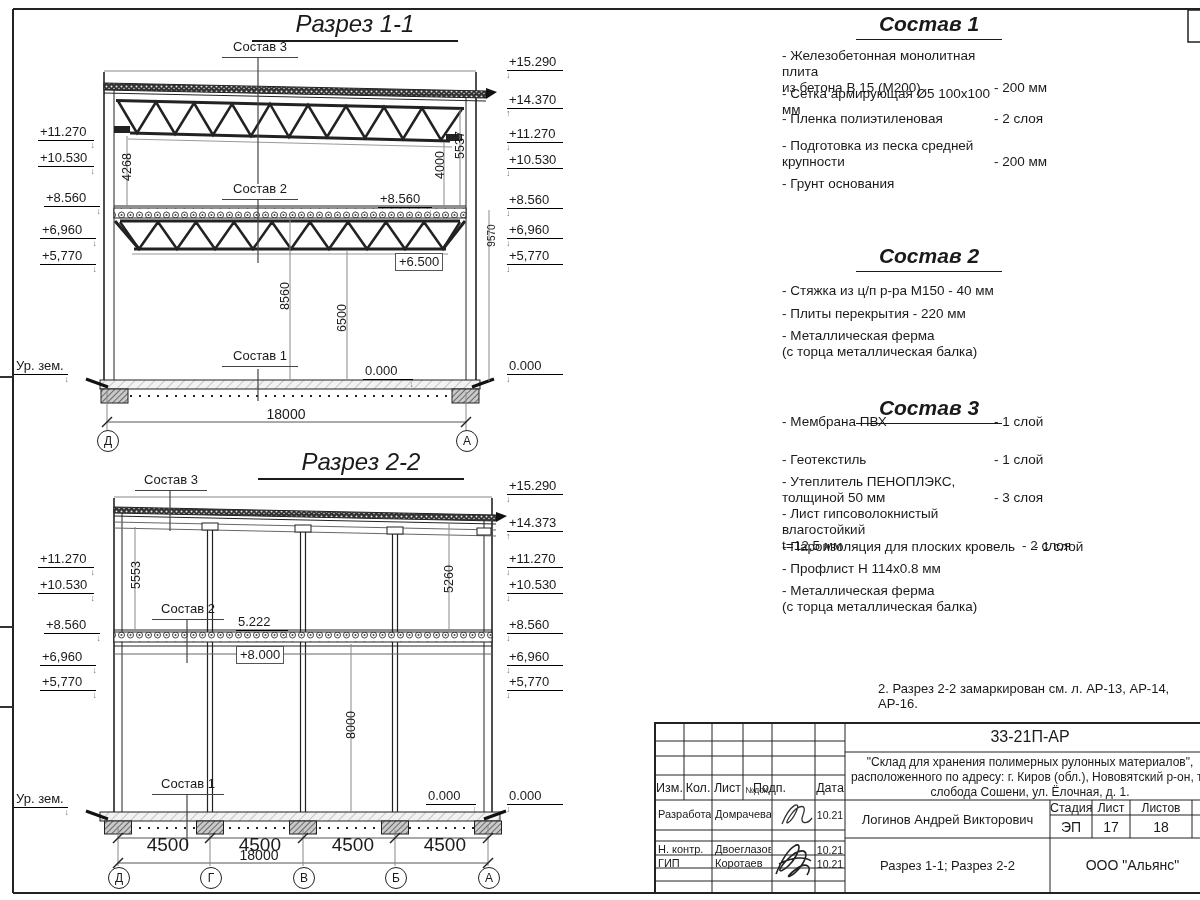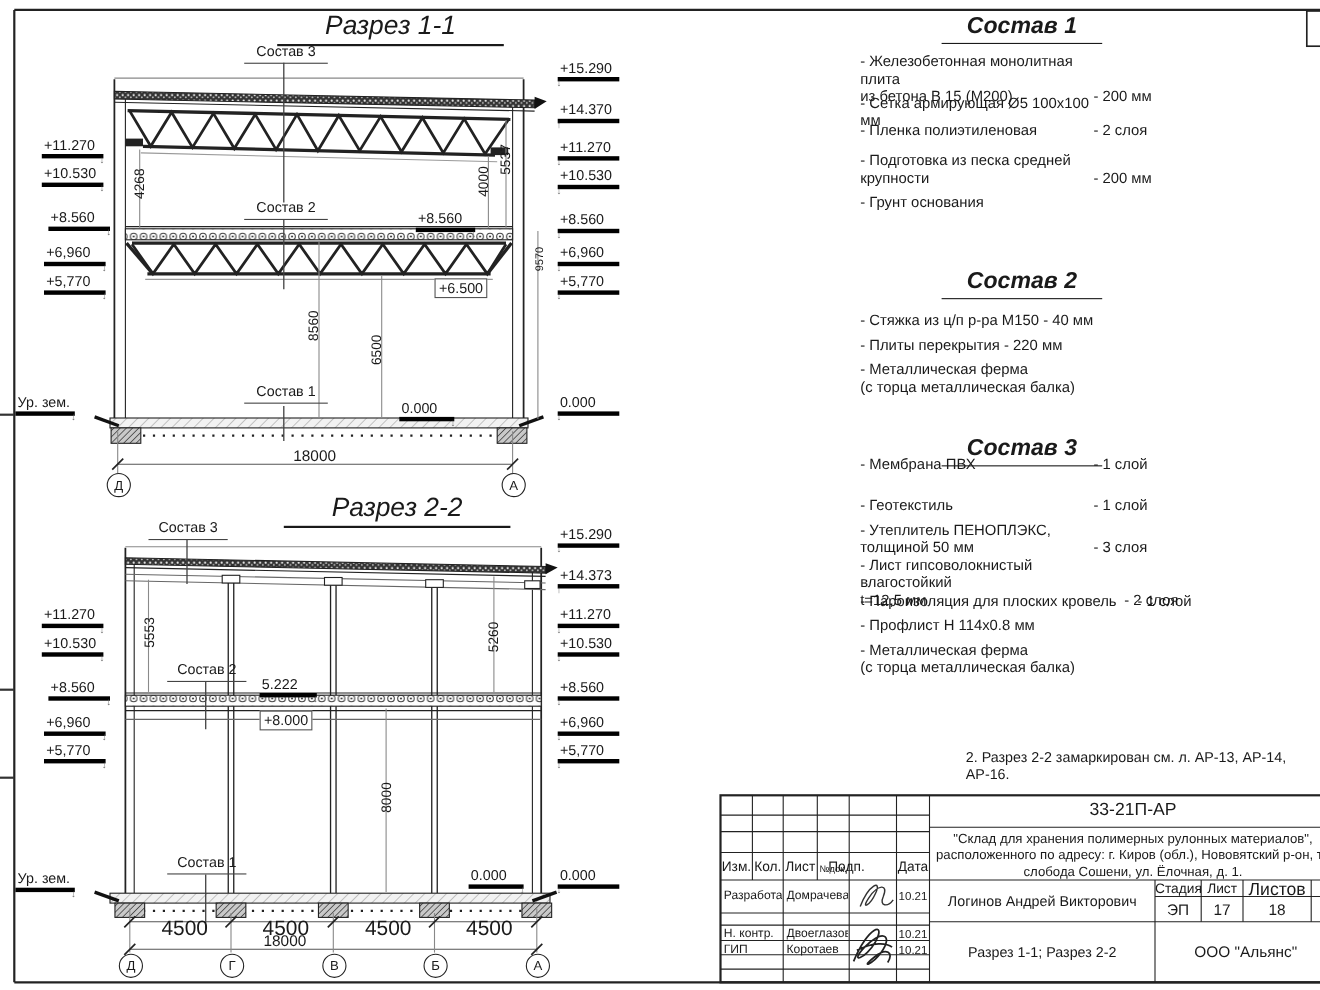--- a/index.html
+++ b/index.html
@@ -7,21 +7,21 @@
     width:1200px;height:900px;overflow:hidden;position:relative;background:#ffffff;
     font-family:"Liberation Sans",sans-serif;color:#1a1a1a;
   }
   .t{position:absolute;white-space:nowrap;}
   .pre{white-space:pre-line;}
   .sec-title{font-style:italic;font-weight:normal;font-size:24px;border-bottom:2px solid #1a1a1a;padding:0 8px 2px;text-align:center;}
   .comp-title{font-style:italic;font-weight:600;font-size:21px;border-bottom:1.5px solid #1a1a1a;padding:0 6px 3px;text-align:center;}
   .comp-item{position:absolute;display:flex;align-items:flex-end;width:402px;font-size:13.5px;line-height:16px;}
   .ci-name{width:212px;}
   .ci-val{width:120px;}
-  .elev{position:absolute;font-size:13px;line-height:15px;border-bottom:4px solid #000000;padding:0 2px 1px;min-width:52px;white-space:nowrap;}
+  .elev{position:absolute;font-size:13px;line-height:15px;border-bottom:1px solid #000000;padding:0 2px 1px;min-width:52px;white-space:nowrap;}
   .tick{position:absolute;bottom:-10px;font-size:9px;color:#707070;line-height:1;}
   .tick.r{right:-1px;}
   .tick.l{left:-1px;}
   .lead{position:absolute;font-size:13px;line-height:14px;border-bottom:1.2px solid #444;padding:0 2px 3px;text-align:center;white-space:nowrap;}
   .dimv{position:absolute;width:40px;text-align:center;font-size:12.5px;transform:rotate(-90deg);white-space:nowrap;}
   .dimh{position:absolute;text-align:center;font-size:14px;white-space:nowrap;}
   .dims{position:absolute;text-align:right;font-size:19px;white-space:nowrap;margin-top:10px;}
   .bubble{position:absolute;width:20px;height:20px;border:1.3px solid #222;border-radius:50%;text-align:center;line-height:20px;font-size:12px;background:#fff;}
   .boxed{position:absolute;font-size:13px;line-height:15px;border:1px solid #555;padding:0 3px 1px;white-space:nowrap;background:#fff;}
   .tb{position:absolute;white-space:nowrap;overflow:hidden;}
@@ -393,18 +393,18 @@
 <div class="tb" style="left:658px;top:843px;width:53px;font-size:11px;">Н. контр.</div>
 <div class="tb" style="left:715px;top:843px;width:56px;font-size:11px;">Двоеглазов</div>
 <div class="tb ctr" style="left:816px;top:844px;width:28px;font-size:10.5px;">10.21</div>
 <div class="tb" style="left:658px;top:857px;width:33px;font-size:11px;">ГИП</div>
 <div class="tb" style="left:715px;top:857px;width:56px;font-size:11px;">Коротаев</div>
 <div class="tb ctr" style="left:816px;top:858px;width:28px;font-size:10.5px;">10.21</div>
 
 <div class="tb ctr" style="left:845px;top:812px;width:205px;font-size:13px;">Логинов Андрей Викторович</div>
 <div class="tb ctr" style="left:1050px;top:801px;width:42px;font-size:12.5px;">Стадия</div>
 <div class="tb ctr" style="left:1092px;top:801px;width:38px;font-size:12.5px;">Лист</div>
-<div class="tb ctr" style="left:1130px;top:801px;width:62px;font-size:16px;">Листов</div>
+<div class="tb ctr" style="left:1130px;top:801px;width:62px;font-size:12px;">Листов</div>
 <div class="tb ctr" style="left:1050px;top:819px;width:42px;font-size:14px;">ЭП</div>
 <div class="tb ctr" style="left:1092px;top:819px;width:38px;font-size:14px;">17</div>
 <div class="tb ctr" style="left:1130px;top:819px;width:62px;font-size:14px;">18</div>
 <div class="tb ctr" style="left:845px;top:858px;width:205px;font-size:13px;">Разрез 1-1; Разрез 2-2</div>
 <div class="tb ctr" style="left:1050px;top:857px;width:165px;font-size:14px;">ООО "Альянс"</div>
 
 </body></html>

